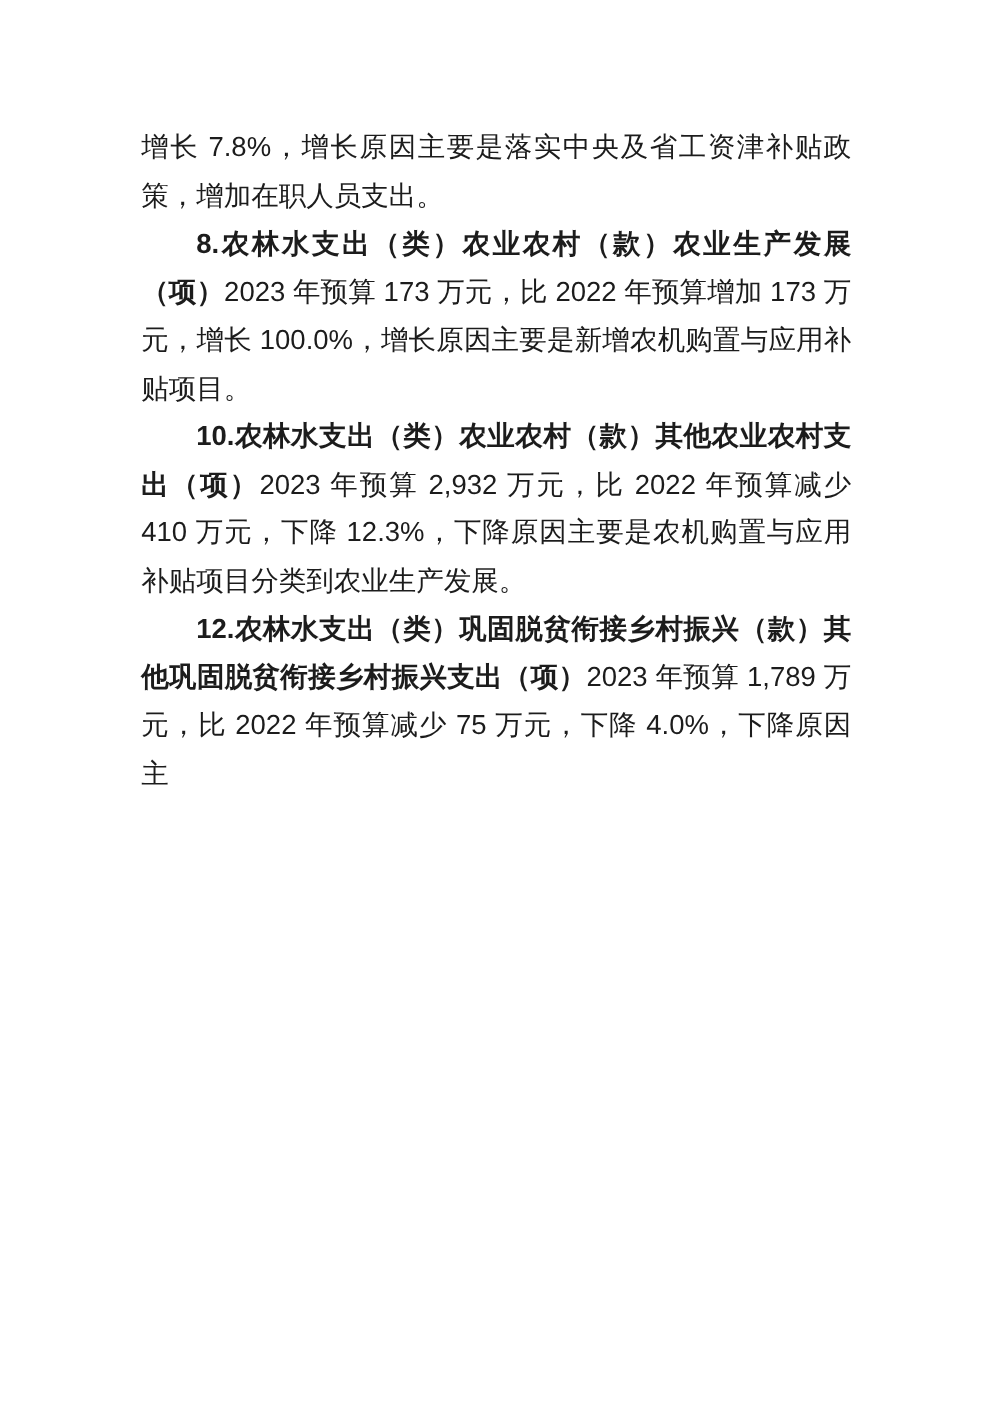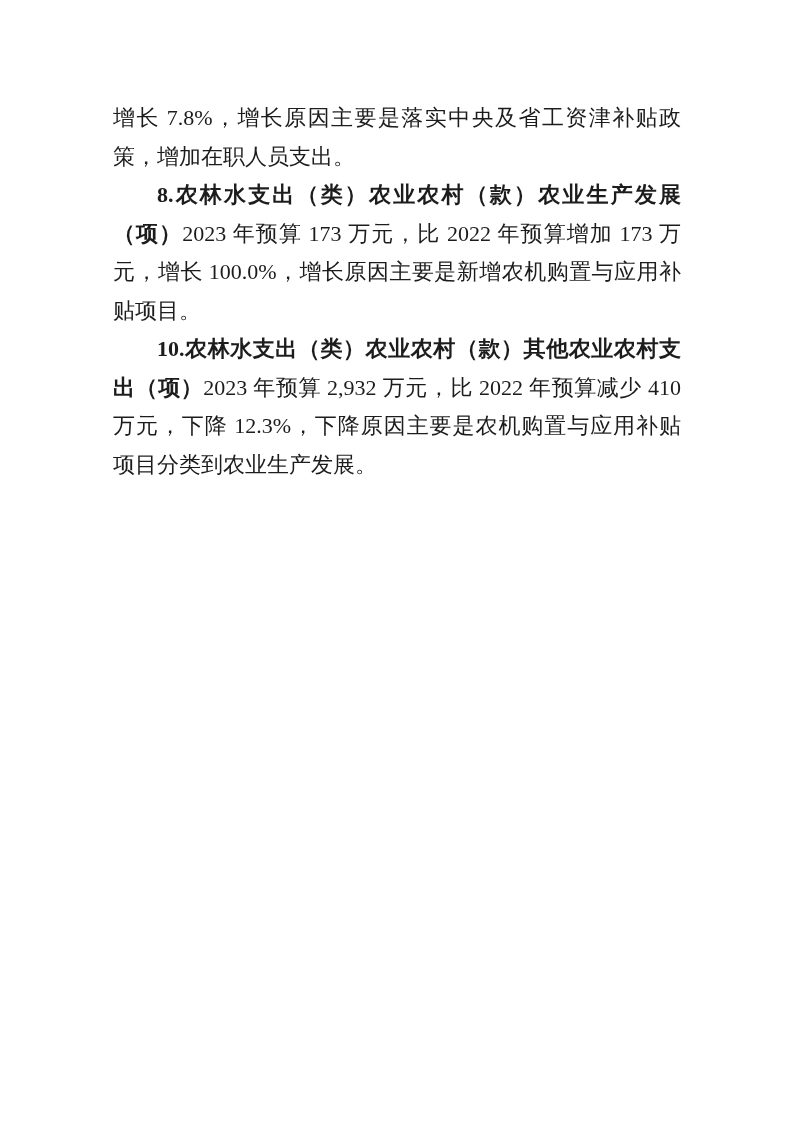--- a/index.html
+++ b/index.html
@@ -6,21 +6,21 @@
     margin: 0;
     padding: 0;
     background: #ffffff;
   }
   .page {
     position: relative;
     width: 794px;
     height: 875px;
     background: #ffffff;
     overflow: hidden;
-    font-family: Liberation Serif, serif;
+    font-family: Liberation Sans, sans-serif;
     color: #1c1c1c;
   }
   .content {
     position: absolute;
     left: 113px;
     top: 99px;
     width: 568px;
     font-size: 22px;
     line-height: 38.5px;
     text-align: justify;
@@ -55,17 +55,18 @@
 
     <p class="no-indent"><span class="b"></span><span>增长 7.8%，增长原因主要是落实中央及省工资津补贴政策，增加在职人员支出。</span></p>
 
 
     <p><span class="b">8.农林水支出（类）农业农村（款）农业生产发展（项）</span><span>2023 年预算 173 万元，比 2022 年预算增加 173 万元，增长 100.0%，增长原因主要是新增农机购置与应用补贴项目。</span></p>
 
 
     <p><span class="b">10.农林水支出（类）农业农村（款）其他农业农村支出（项）</span><span>2023 年预算 2,932 万元，比 2022 年预算减少 410 万元，下降 12.3%，下降原因主要是农机购置与应用补贴项目分类到农业生产发展。</span></p>
 
 
+    <p><span class="b">12.农林水支出（类）巩固脱贫衔接乡村振兴（款）其他巩固脱贫衔接乡村振兴支出（项）</span><span>2023 年预算 1,789 万元，比 2022 年预算减少 75 万元，下降 4.0%，下降原因主</span></p>
 
   </div>
 
   <div class="page-num">- 25 -</div>
 </div>
 
 </body></html>

